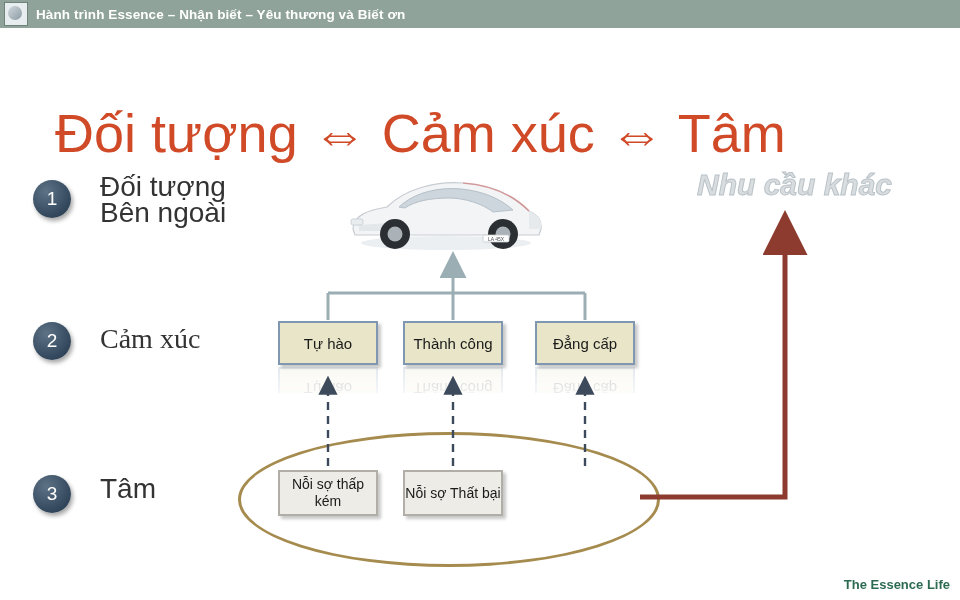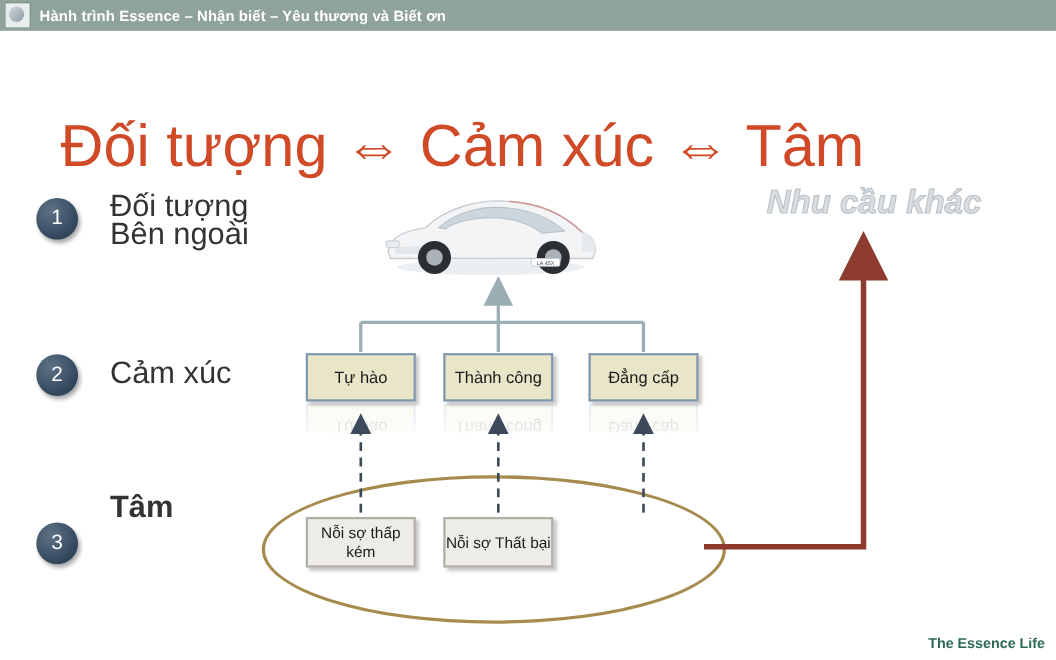--- a/index.html
+++ b/index.html
@@ -206,24 +206,24 @@
     <div class="header-title">Hành trình Essence – Nhận biết – Yêu thương và Biết ơn</div>
   </div>
 
   <div class="slide-title">Đối tượng ⇔ Cảm xúc ⇔ Tâm</div>
 
   <div class="row-num" style="left:33px; top:180px;">1</div>
   <div class="row-label" style="left:100px; top:174px;">Đối tượng
 Bên ngoài</div>
 
   <div class="row-num" style="left:33px; top:322px;">2</div>
-  <div class="row-label" style="left:100px; top:326px;">Cảm xúc</div>
+  <div class="row-label" style="left:100px; top:326px;font-family:Liberation Serif, serif;">Cảm xúc</div>
 
   <div class="row-num" style="left:33px; top:475px;">3</div>
-  <div class="row-label" style="left:100px; top:448px;font-weight:bold;">Tâm</div>
+  <div class="row-label" style="left:100px; top:476px;">Tâm</div>
 
   <div class="car-box">
     <svg class="car-svg" width="206" height="92" viewBox="0 0 206 92" aria-hidden="true">
       <rect x="0" y="0" width="206" height="92" fill="#ffffff"></rect>
       <ellipse cx="103" cy="80" rx="85" ry="7" fill="#eceff1"></ellipse>
       <path d="M10 66 C10 52 26 47 44 44 C62 26 92 18 120 20 C150 22 172 34 186 48 C196 52 199 58 198 66 L196 72 L12 72 Z" fill="#f2f4f6" stroke="#c7ccd1" stroke-width="1.2"></path>
       <path d="M56 44 C72 29 96 24 118 26 C140 28 158 36 170 47 L150 49 C140 41 122 35 106 35 C88 35 72 38 62 45 Z" fill="#cdd6dd" stroke="#b6c0c8" stroke-width="1"></path>
       <path d="M16 62 L46 60 L44 68 L16 68 Z" fill="#e3e7ea"></path>
       <circle cx="52" cy="71" r="15" fill="#2b2f33"></circle>
       <circle cx="52" cy="71" r="7.5" fill="#aab2b8"></circle>

